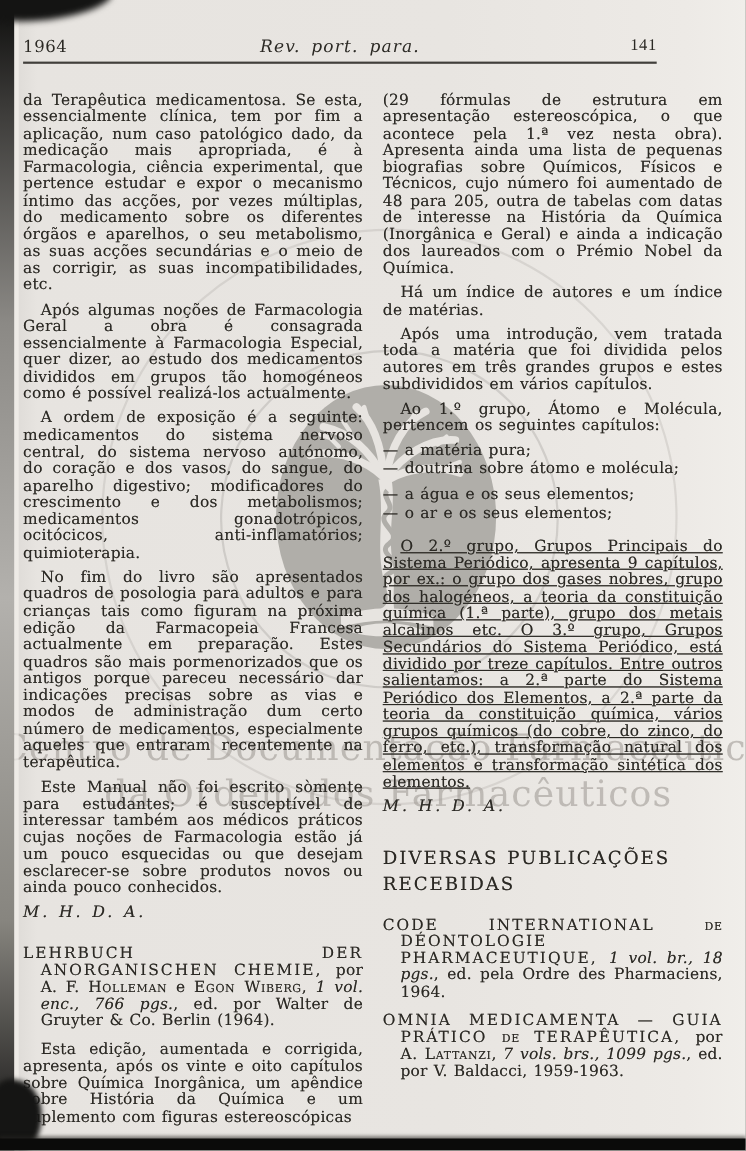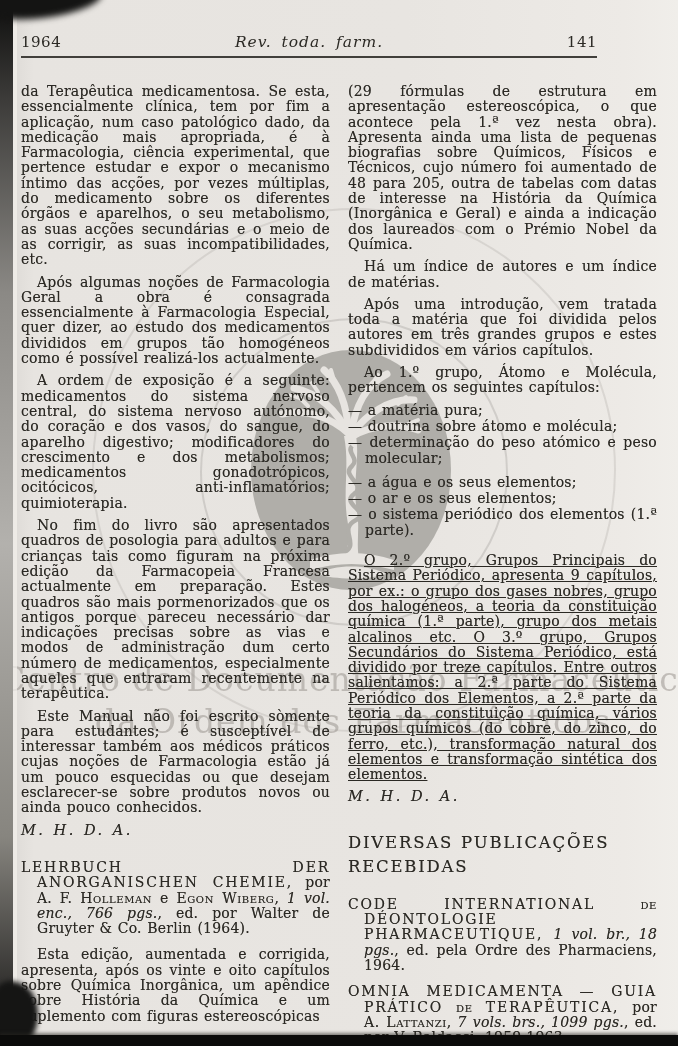--- a/index.html
+++ b/index.html
@@ -26,21 +26,21 @@
   .wm-circle.c2{left:92px;top:208px;width:520px;height:520px;border-color:rgba(150,147,141,.22);}
   .wm-text{position:absolute;left:0;width:678px;text-align:center;z-index:0;
     font-size:33px;letter-spacing:1px;color:rgba(158,154,148,.58);white-space:nowrap;}
   .wm-text.l1{top:660px;}
   .wm-text.l2{top:702px;transform:translateX(14px);}
   
   .header{position:absolute;left:21px;top:33px;width:576px;z-index:2;
     display:flex;align-items:flex-start;border-bottom:2px solid #413f3b;padding-bottom:5px;}
   .header .year{width:90px;font-size:15px;letter-spacing:.5px;}
   .header .jtitle{flex:1;text-align:center;font-style:italic;font-size:15.5px;letter-spacing:1px;word-spacing:4px;}
-  .header .pnum{width:90px;text-align:right;font-size:15px;letter-spacing:.5px;}
+  .header .pnum{width:90px;text-align:right;font-size:15px;letter-spacing:.5px;font-family:Liberation Serif, serif;}
   
   .cols{position:absolute;left:21px;top:84px;width:636px;display:flex;gap:18px;z-index:1;}
   .col{width:309px;font-size:14px;line-height:15.3px;text-align:justify;
     letter-spacing:.2px;word-spacing:1px;
     text-shadow:0 0 .5px rgba(43,41,36,.55);}
   .col p{margin:0 0 7px;}
   .col p.ind{text-indent:16px;}
   .sig{font-style:italic;font-size:14.5px;letter-spacing:2.5px;
     margin:3px 58px 22px 0 !important;}
   .entry{padding-left:16px;text-indent:-16px;margin-bottom:11px !important;}
@@ -79,21 +79,21 @@
         <path d="M62 212 Q 103 198 146 212 L 146 222 Q 103 210 62 222 Z"></path>
         <path d="M70 226 C 84 216, 122 216, 138 226 C 120 232, 86 232, 70 226 Z"></path>
       </g>
     </svg>
   </div>
   <div class="wm-text l1">Centro de Documentação Farmacêutica</div>
   <div class="wm-text l2">da Ordem dos Farmacêuticos</div>
 
   <div class="header">
     <span class="year">1964</span>
-    <span class="jtitle">Rev. toda. farm.</span>
+    <span class="jtitle">Rev. port. para.</span>
     <span class="pnum">141</span>
   </div>
 
   <div class="cols">
 
     <div class="col">
       <p>da Terapêutica medicamentosa. Se esta, essencialmente clínica, tem por fim a aplicação, num caso patológico dado, da medicação mais apropriada, é à Farmacologia, ciência experimental, que pertence estudar e expor o mecanismo íntimo das acções, por vezes múltiplas, do medicamento sobre os diferentes órgãos e aparelhos, o seu metabolismo, as suas acções secundárias e o meio de as corrigir, as suas incompatibilidades, etc.</p>
       <p class="ind">Após algumas noções de Farmacologia Geral a obra é consagrada essencialmente à Farmacologia Especial, quer dizer, ao estudo dos medicamentos divididos em grupos tão homogéneos como é possível realizá-los actualmente.</p>
       <p class="ind">A ordem de exposição é a seguinte: medicamentos do sistema nervoso central, do sistema nervoso autónomo, do coração e dos vasos, do sangue, do aparelho digestivo; modificadores do crescimento e dos metabolismos; medicamentos gonadotrópicos, ocitócicos, anti-inflamatórios; quimioterapia.</p>
       <p class="ind">No fim do livro são apresentados quadros de posologia para adultos e para crianças tais como figuram na próxima edição da Farmacopeia Francesa actualmente em preparação. Estes quadros são mais pormenorizados que os antigos porque pareceu necessário dar indicações precisas sobre as vias e modos de administração dum certo número de medicamentos, especialmente aqueles que entraram recentemente na terapêutica.</p>
@@ -104,26 +104,24 @@
     </div>
 
     <div class="col">
       <p>(29 fórmulas de estrutura em apresentação estereoscópica, o que acontece pela 1.ª vez nesta obra). Apresenta ainda uma lista de pequenas biografias sobre Químicos, Físicos e Técnicos, cujo número foi aumentado de 48 para 205, outra de tabelas com datas de interesse na História da Química (Inorgânica e Geral) e ainda a indicação dos laureados com o Prémio Nobel da Química.</p>
       <p class="ind">Há um índice de autores e um índice de matérias.</p>
       <p class="ind">Após uma introdução, vem tratada toda a matéria que foi dividida pelos autores em três grandes grupos e estes subdivididos em vários capítulos.</p>
       <p class="ind">Ao 1.º grupo, Átomo e Molécula, pertencem os seguintes capítulos:</p>
       <ul class="chapters">
         <li>— a matéria pura;</li>
         <li>— doutrina sobre átomo e molécula;</li>
-        <li>— determinação do peso atómico e peso molecular;</li>
       </ul>
       <ul class="chapters g2">
         <li>— a água e os seus elementos;</li>
         <li>— o ar e os seus elementos;</li>
-        <li>— o sistema periódico dos elementos (1.ª parte).</li>
       </ul>
       <p class="ind gap-top">O 2.º grupo, Grupos Principais do Sistema Periódico, apresenta 9 capítulos, por ex.: o grupo dos gases nobres, grupo dos halogéneos, a teoria da constituição química (1.ª parte), grupo dos metais alcalinos etc. O 3.º grupo, Grupos Secundários do Sistema Periódico, está dividido por treze capítulos. Entre outros salientamos: a 2.ª parte do Sistema Periódico dos Elementos, a 2.ª parte da teoria da constituição química, vários grupos químicos (do cobre, do zinco, do ferro, etc.), transformação natural dos elementos e transformação sintética dos elementos.</p>
       <p class="sig">M. H. D. A.</p>
       <p class="heading">DIVERSAS PUBLICAÇÕES RECEBIDAS</p>
       <p class="entry"><span class="caps">CODE INTERNATIONAL </span><span class="sc">de</span><span class="caps"> DÉONTOLOGIE PHARMACEUTIQUE, </span><span class="it">1 vol. br., 18 pgs.</span><span>, ed. pela Ordre des Pharmaciens, 1964.</span></p>
       <p class="entry"><span class="caps">OMNIA MEDICAMENTA — GUIA PRÁTICO </span><span class="sc">de</span><span class="caps"> TERAPÊUTICA, </span><span>por </span><span class="sc">A. Lattanzi</span><span>, </span><span class="it">7 vols. brs., 1099 pgs.</span><span>, ed. por V. Baldacci, 1959-1963.</span></p>
     </div>
 
   </div>
 

